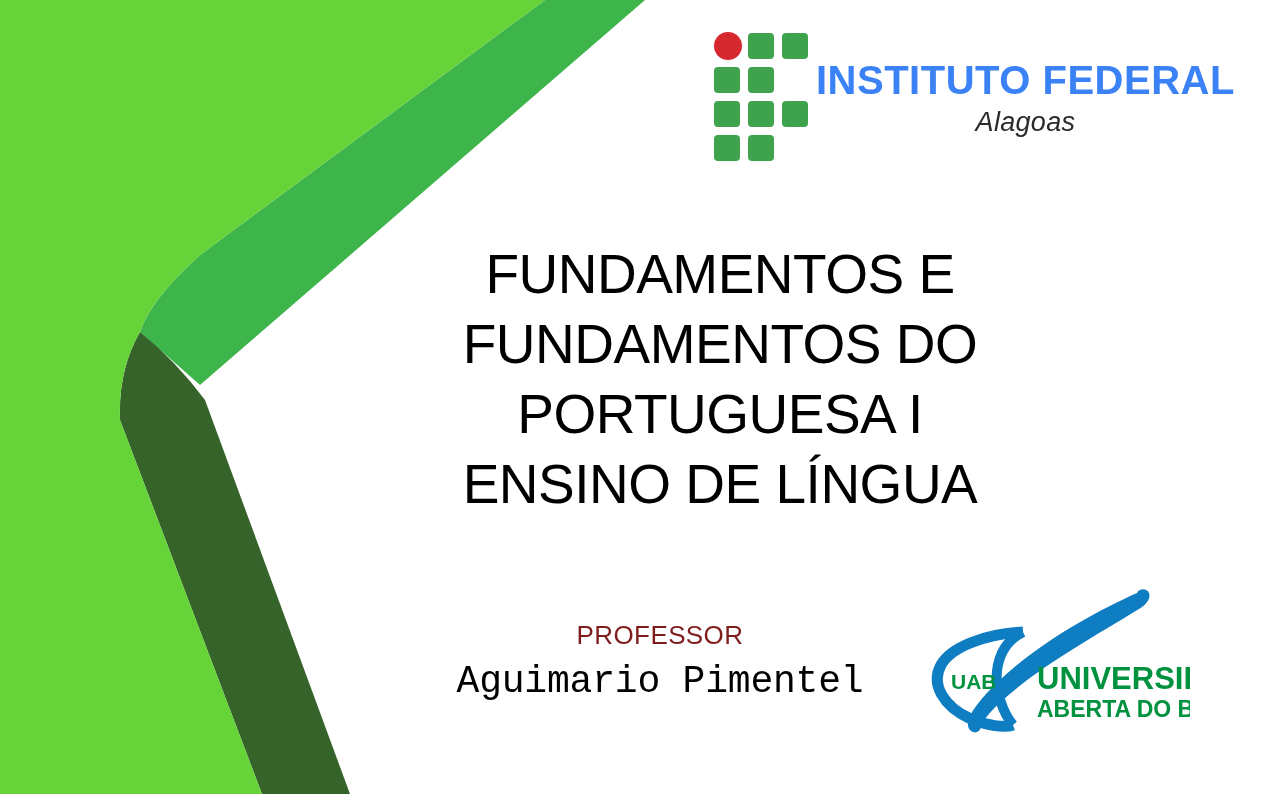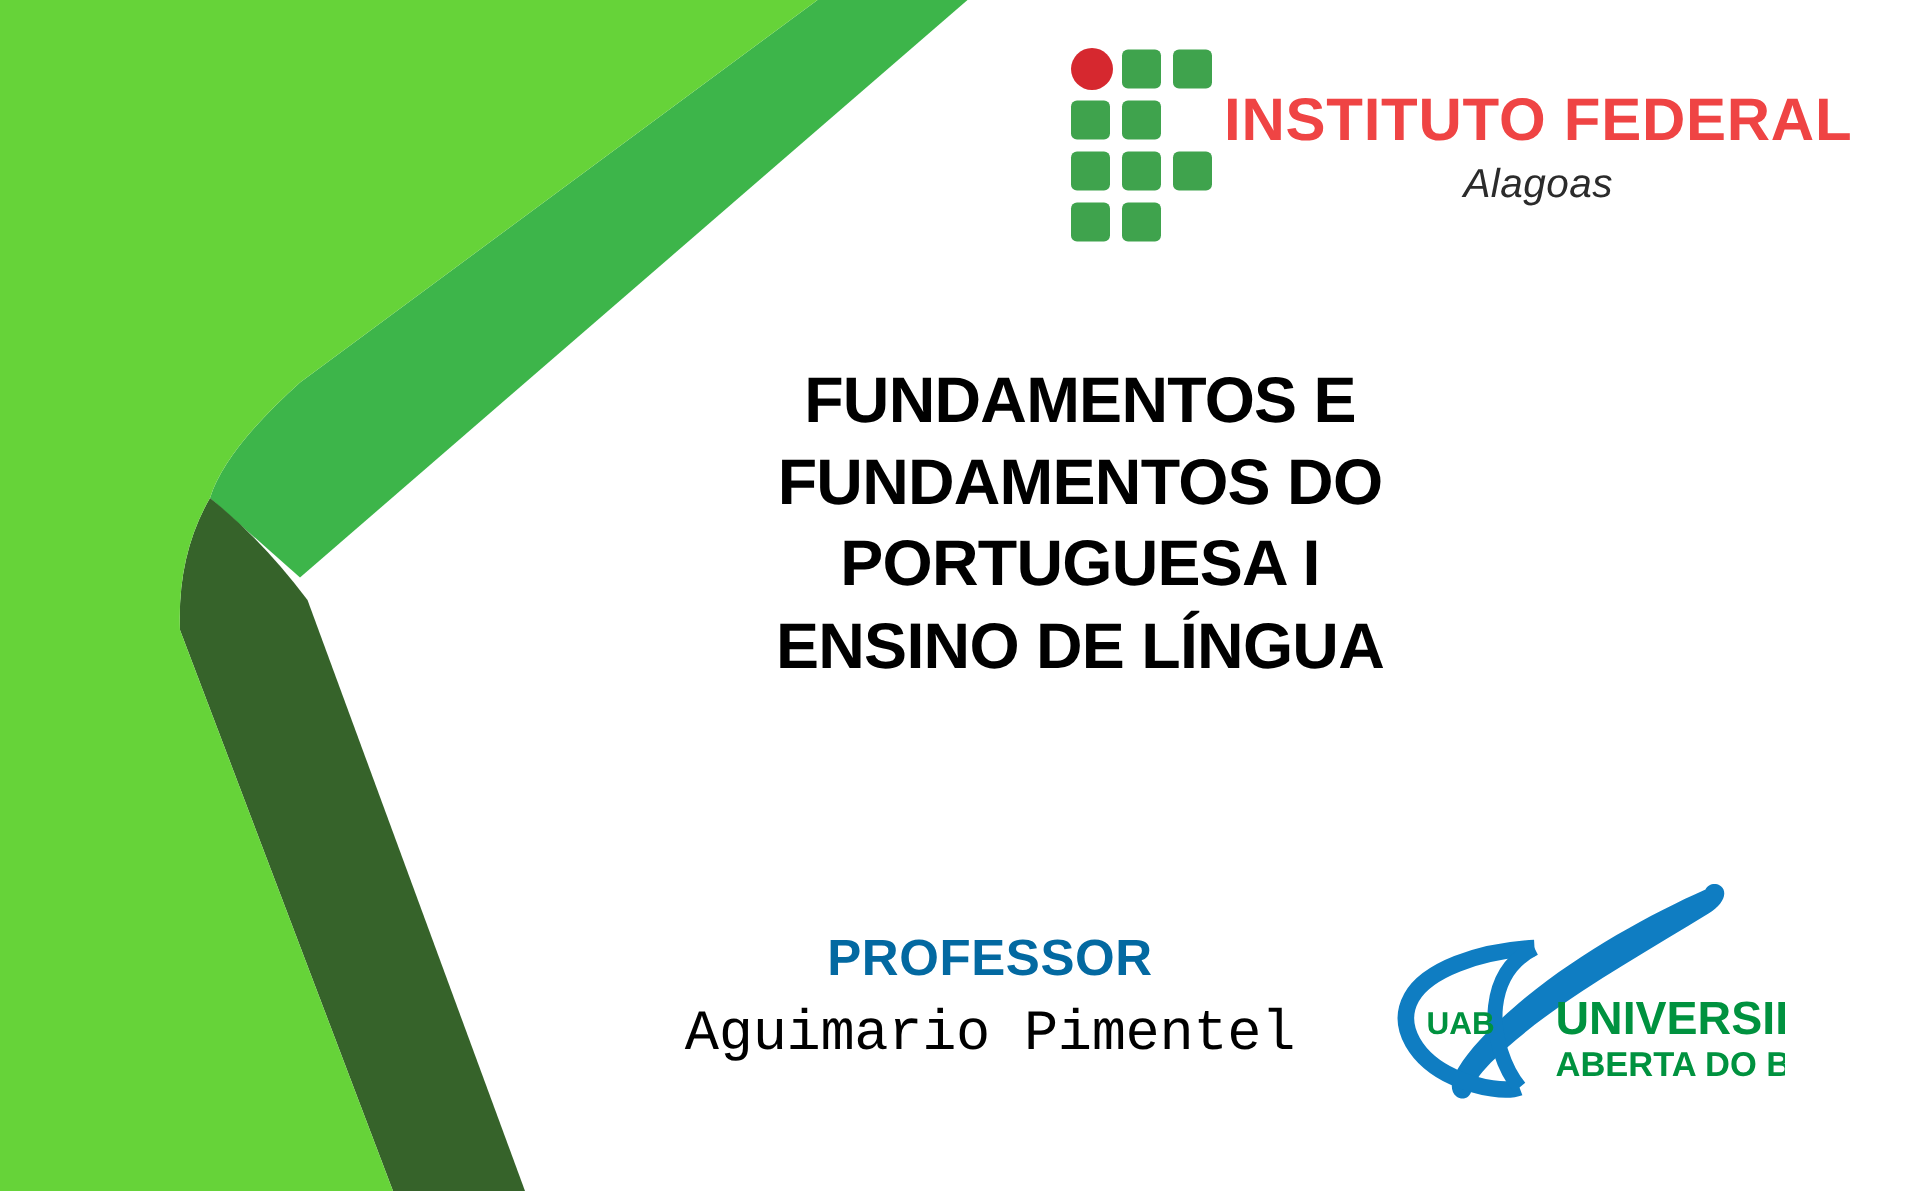--- a/index.html
+++ b/index.html
@@ -55,21 +55,21 @@
     border-radius: 50%;
     background: #D6282F;
   }
   .if-words {
     margin-left: 8px;
     line-height: 1;
   }
   .if-title {
     font-size: 40px;
     font-weight: bold;
-    color: #ef4444;
+    color: #3b82f6;
     letter-spacing: 0.5px;
     white-space: nowrap;
   }
   .if-sub {
     font-size: 27px;
     color: #2b2b2b;
     text-align: center;
     margin-top: 9px;
     letter-spacing: 0.3px;
     font-style: italic;
@@ -77,39 +77,39 @@
 
   
   .title-block {
     position: absolute;
     left: 350px;
     top: 240px;
     width: 740px;
     text-align: center;
   }
   .title-line {
-    font-size: 43px;
-    font-weight: bold;
+    font-size: 55px;
+    font-weight: normal;
     color: #000000;
     line-height: 1.27;
     letter-spacing: -0.5px;
   }
 
   
   .prof-block {
     position: absolute;
     left: 380px;
     top: 620px;
     width: 560px;
     text-align: center;
   }
   .prof-label {
-    font-size: 34px;
-    font-weight: bold;
-    color: #0369a1;
+    font-size: 26px;
+    font-weight: normal;
+    color: #7f1d1d;
     letter-spacing: 0.4px;
   }
   .prof-name {
     font-size: 38px;
     font-weight: normal;
     color: #000000;
     margin-top: 9px;
     letter-spacing: -0.2px;
     font-family: Liberation Mono, monospace;
   }

